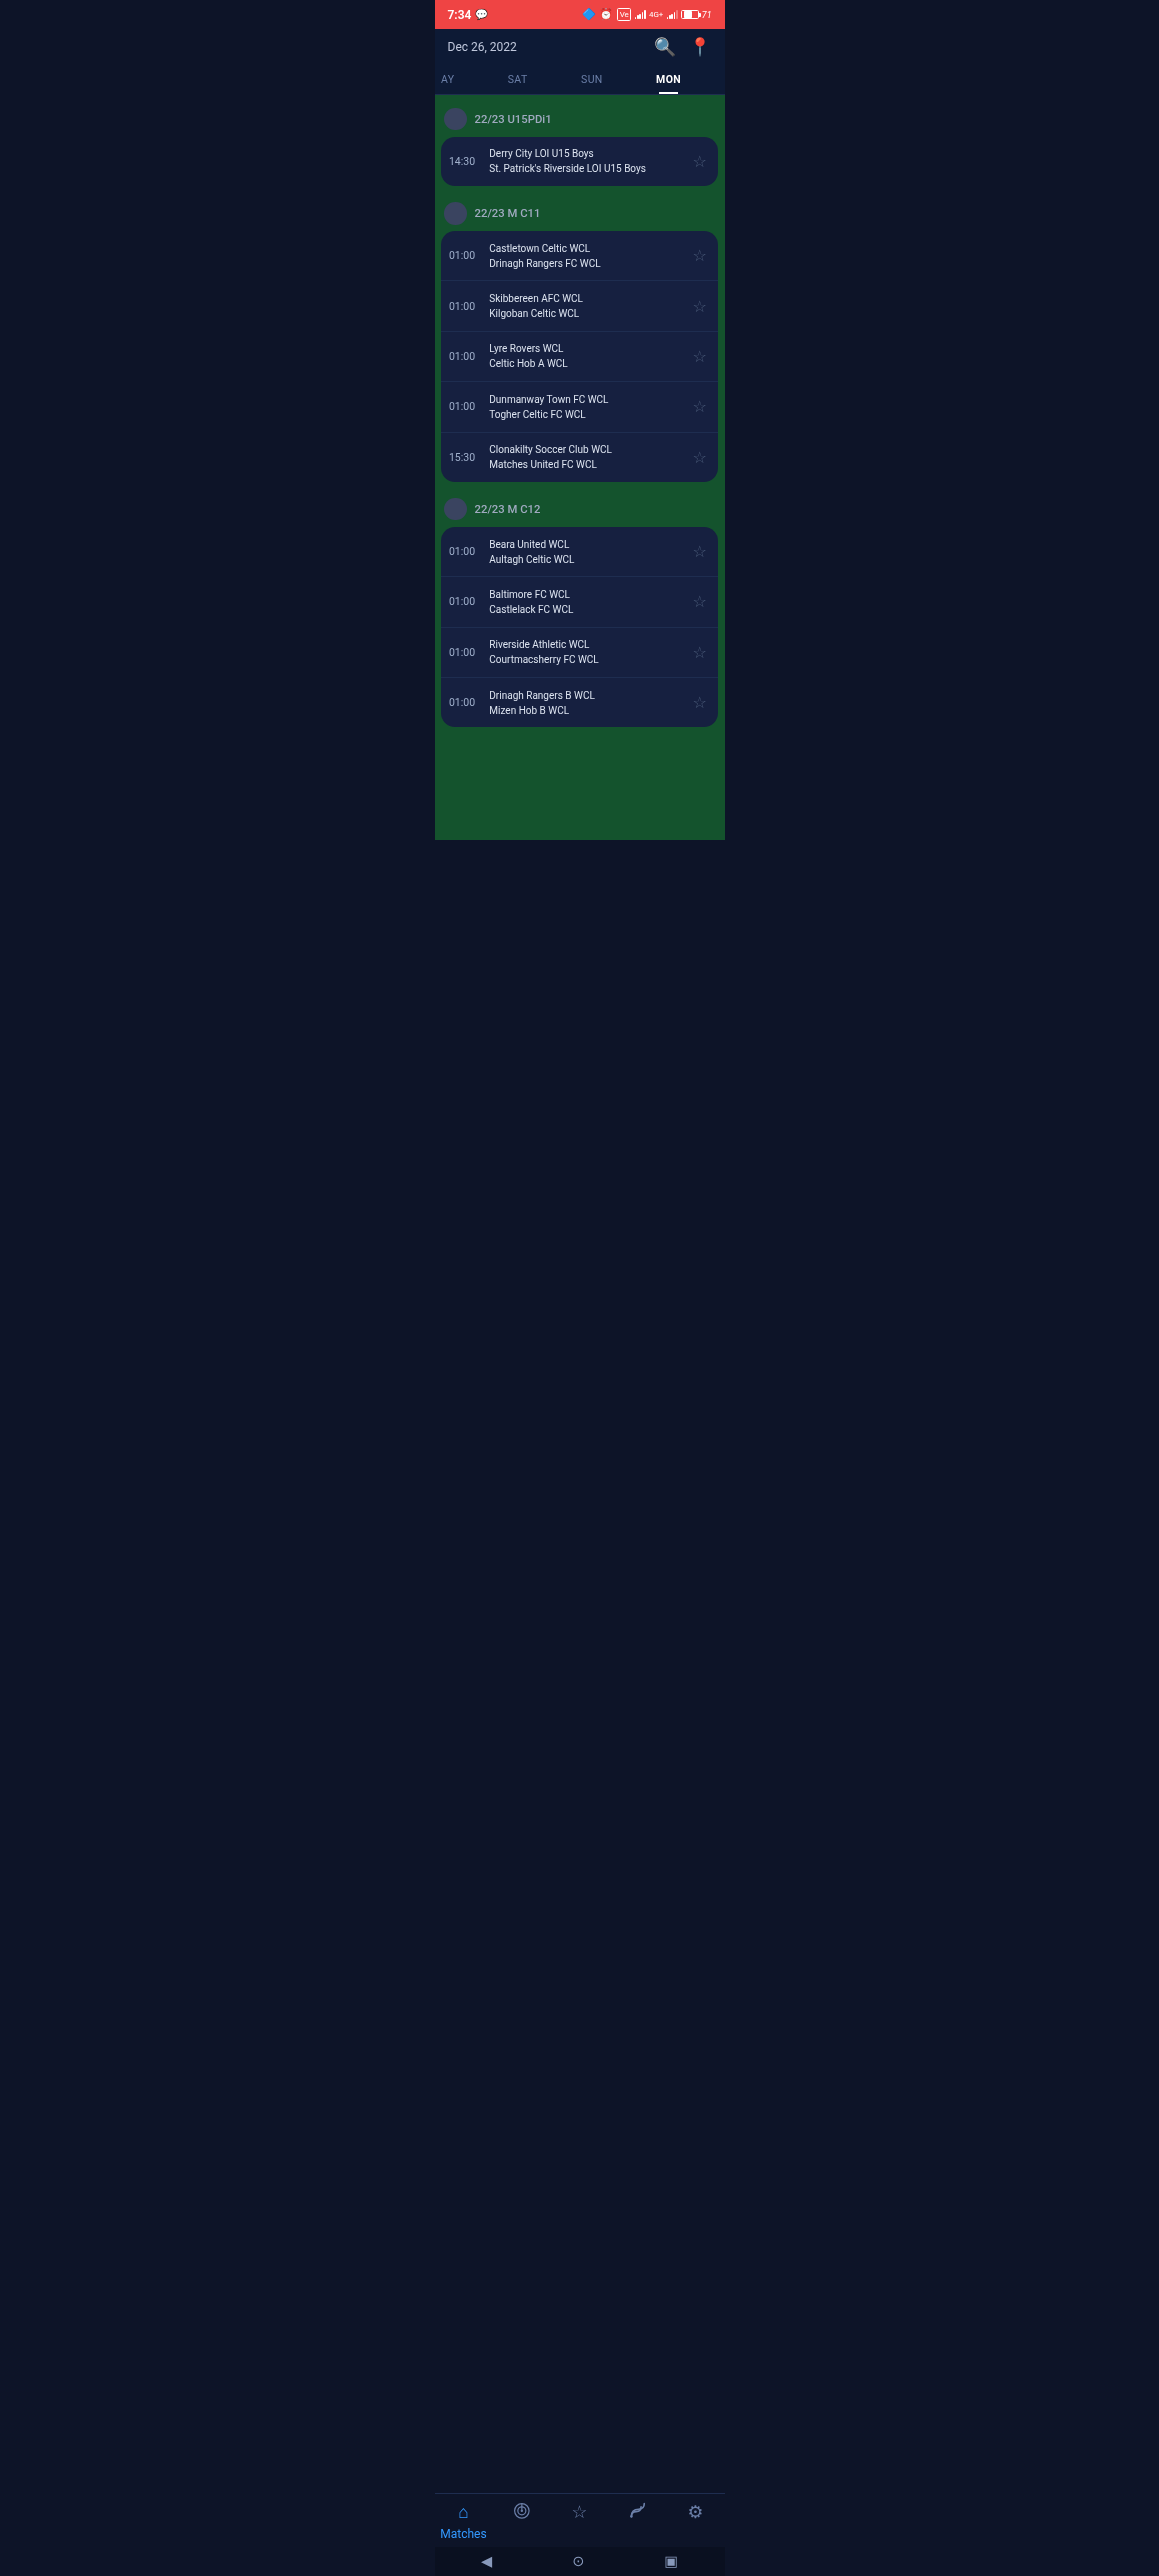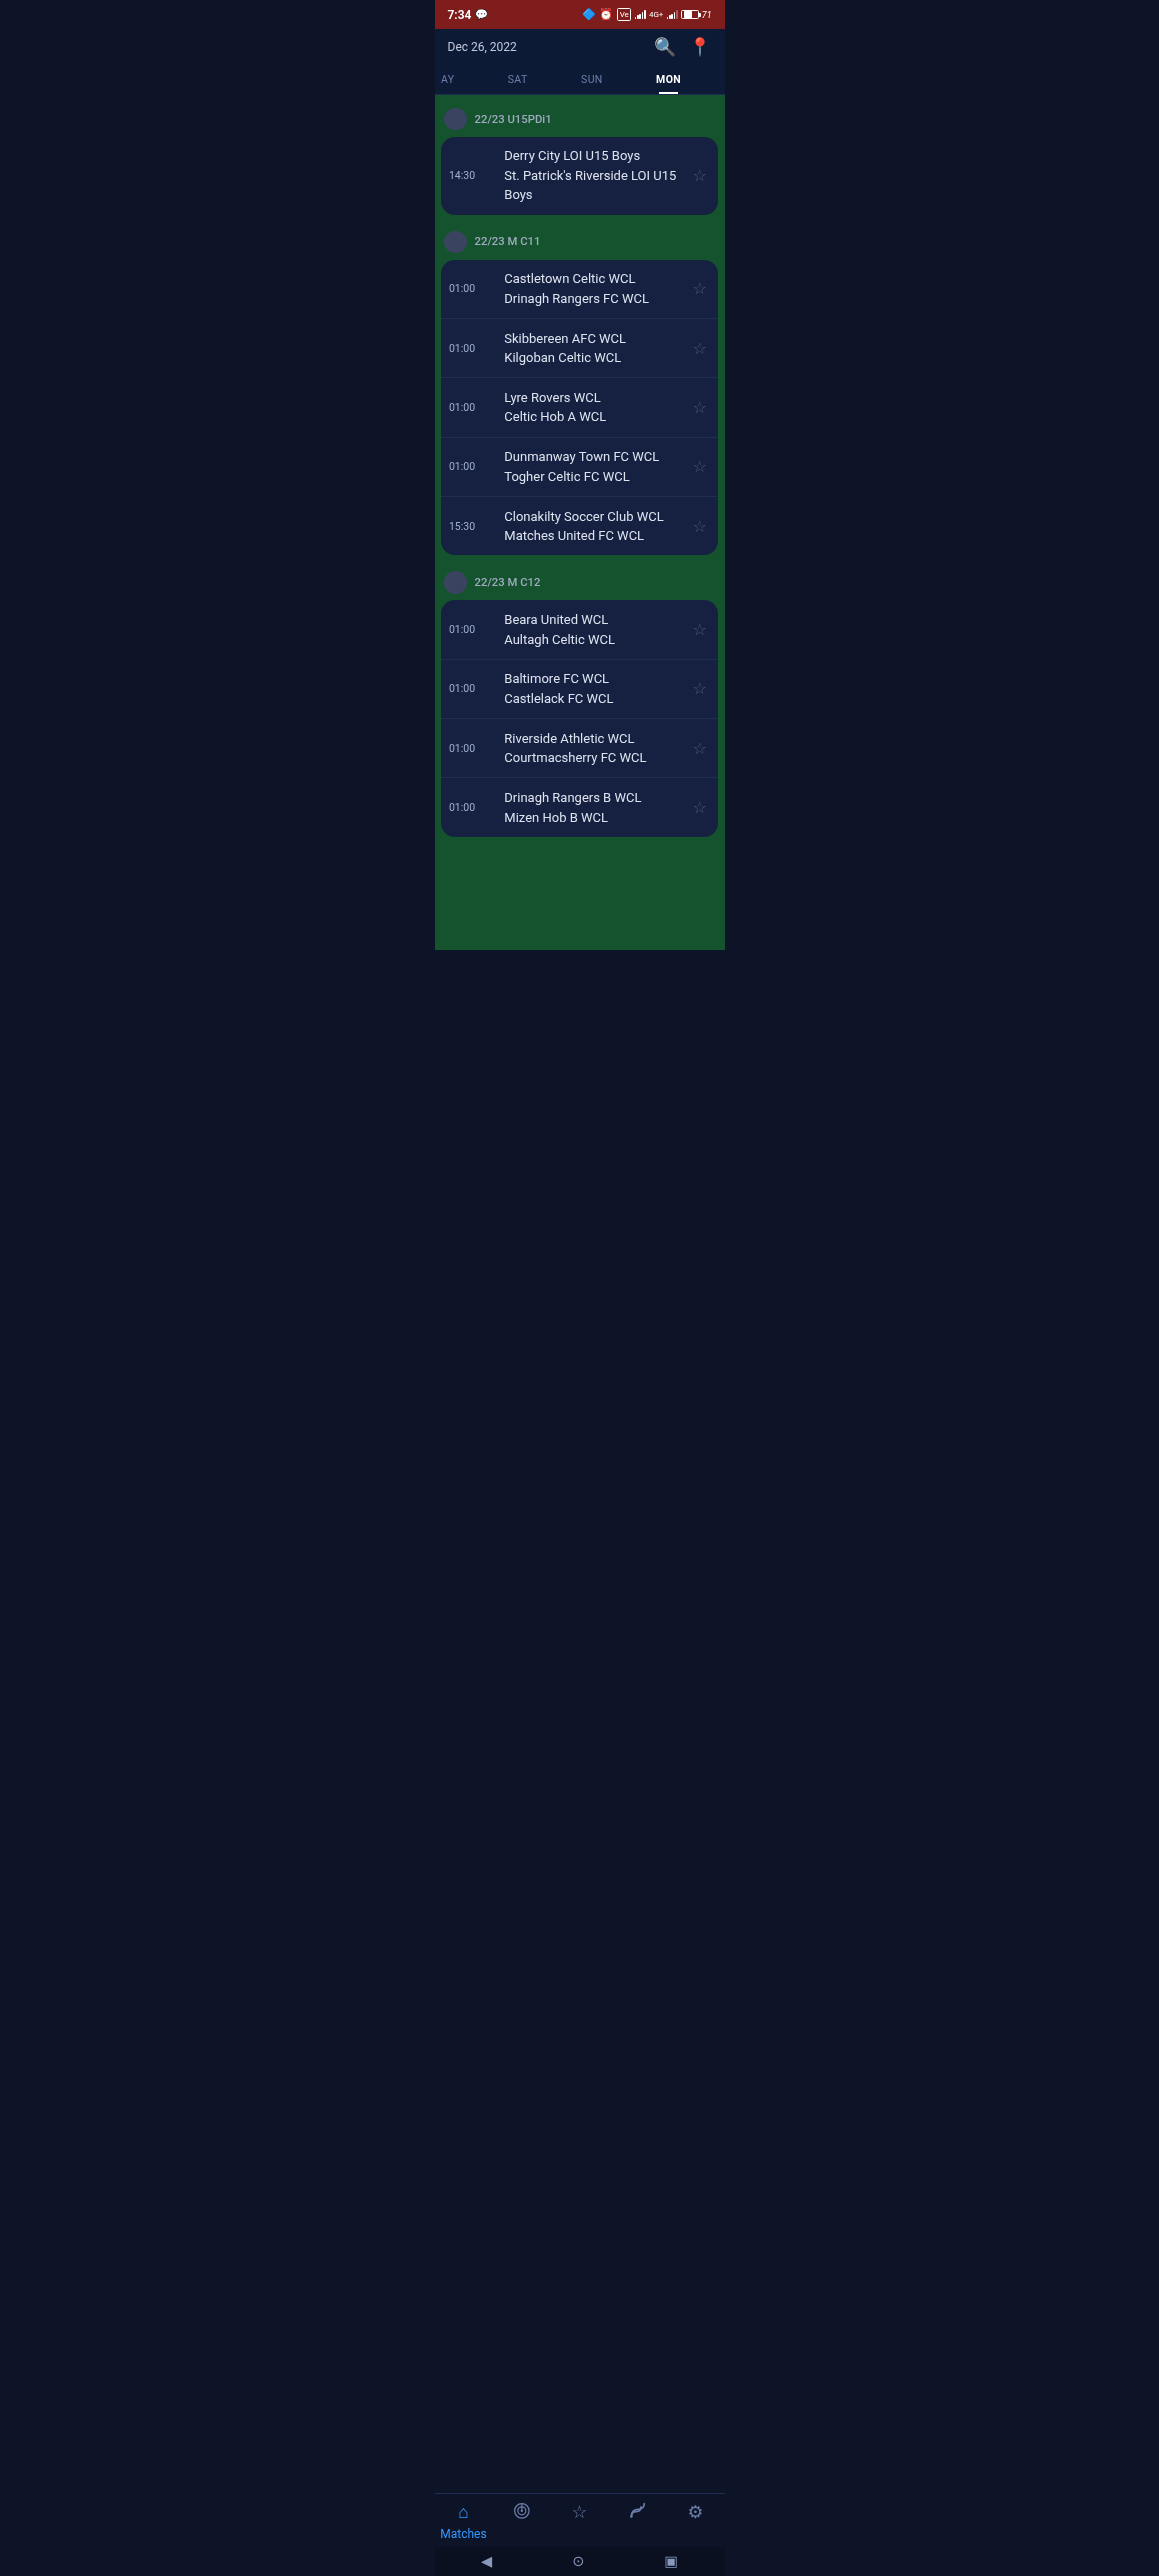--- a/index.html
+++ b/index.html
@@ -11,21 +11,21 @@
       color: #ffffff;
       width: 290px;
       min-height: 644px;
       margin: 0 auto;
       position: relative;
       overflow-x: hidden;
     }
 
     
     .status-bar {
-      background-color: #7f1d1d;
+      background-color: #ef4444;
       display: flex;
       justify-content: space-between;
       align-items: center;
       padding: 6.4px 13px;
       height: 29px;
     }
 
     .status-time {
       font-size: 12px;
       font-weight: 600;
@@ -157,24 +157,23 @@
       width: 34px;
       flex-shrink: 0;
     }
 
     .match-teams {
       flex: 1;
       padding: 0 6.4px;
     }
 
     .team-name {
-      font-size: 13px;
+      font-size: 10px;
       color: #dde4f0;
       line-height: 1.5;
-      margin-left: 15px;
     }
 
     .match-star {
       font-size: 16px;
       color: #4a5a78;
       cursor: pointer;
       padding: 3.2px;
     }
 
     

